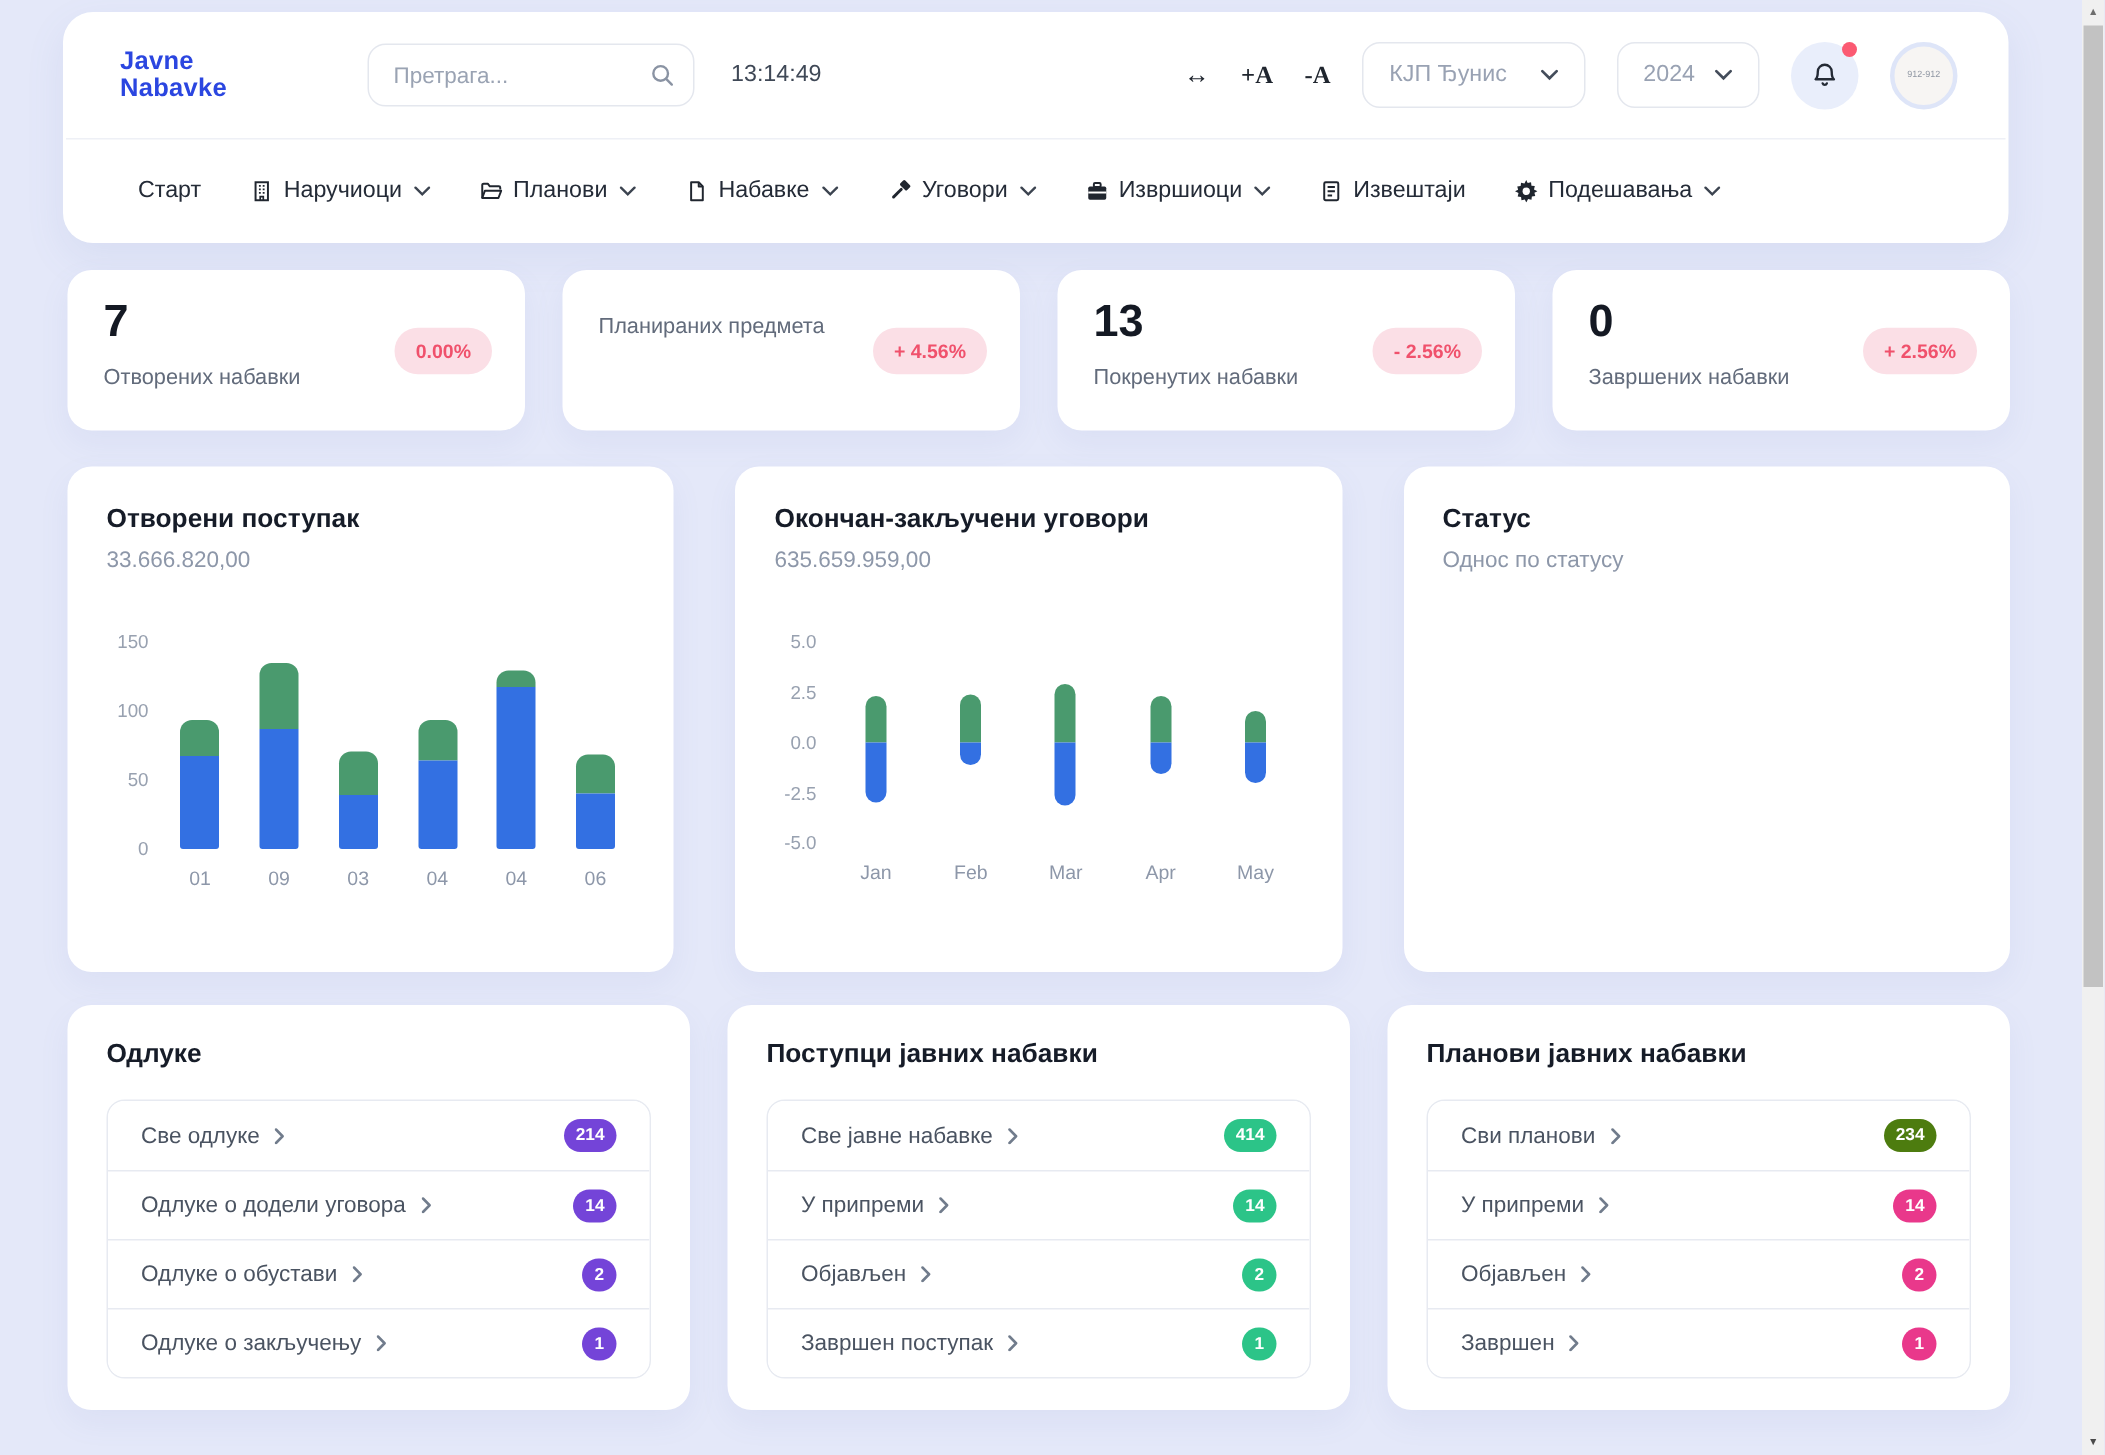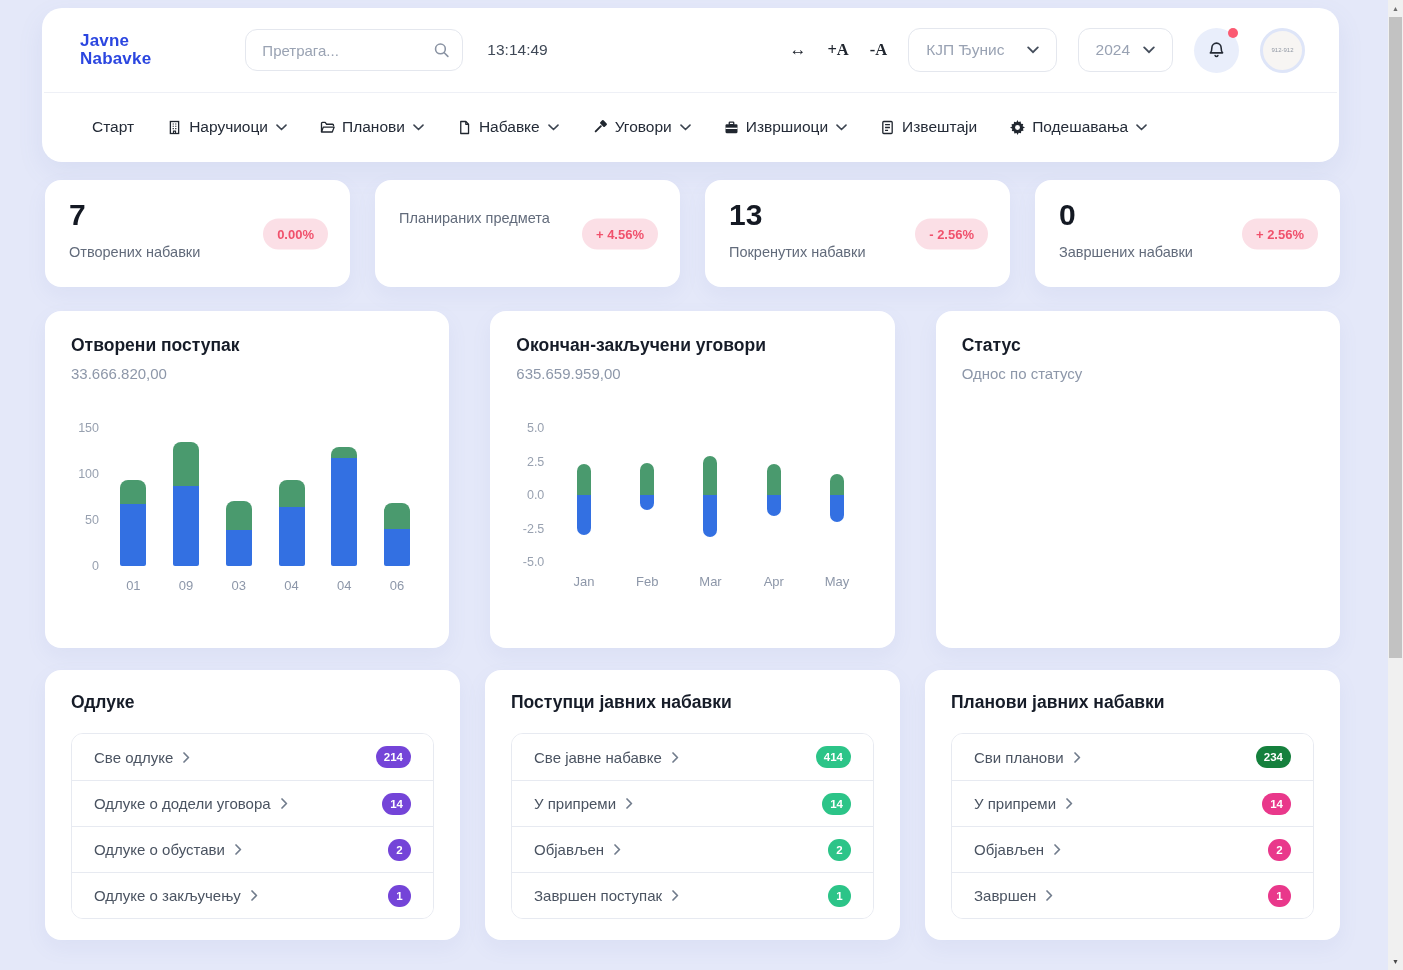--- a/index.html
+++ b/index.html
@@ -462,21 +462,21 @@
       <div class="panel-card list-card">
         <div class="list-title">Планови јавних набавки</div>
         <div class="list-box">
           <div class="list-row">
             <span class="list-row-label">Сви планови</span>
             <span class="list-row-chev">
               <svg width="7" height="11" viewBox="0 0 7 11" fill="none" stroke="#717c8c" stroke-width="1.7" stroke-linecap="round" stroke-linejoin="round">
                 <path d="M1 1l4.4 4.5L1 10"></path>
               </svg>
             </span>
-            <span class="list-badge" style="background: #15803d;">234</span>
+            <span class="list-badge" style="background: #4d7c0f;">234</span>
           </div>
           <div class="list-row">
             <span class="list-row-label">У припреми</span>
             <span class="list-row-chev">
               <svg width="7" height="11" viewBox="0 0 7 11" fill="none" stroke="#717c8c" stroke-width="1.7" stroke-linecap="round" stroke-linejoin="round">
                 <path d="M1 1l4.4 4.5L1 10"></path>
               </svg>
             </span>
             <span class="list-badge" style="background: rgb(233, 56, 139);">14</span>
           </div>

